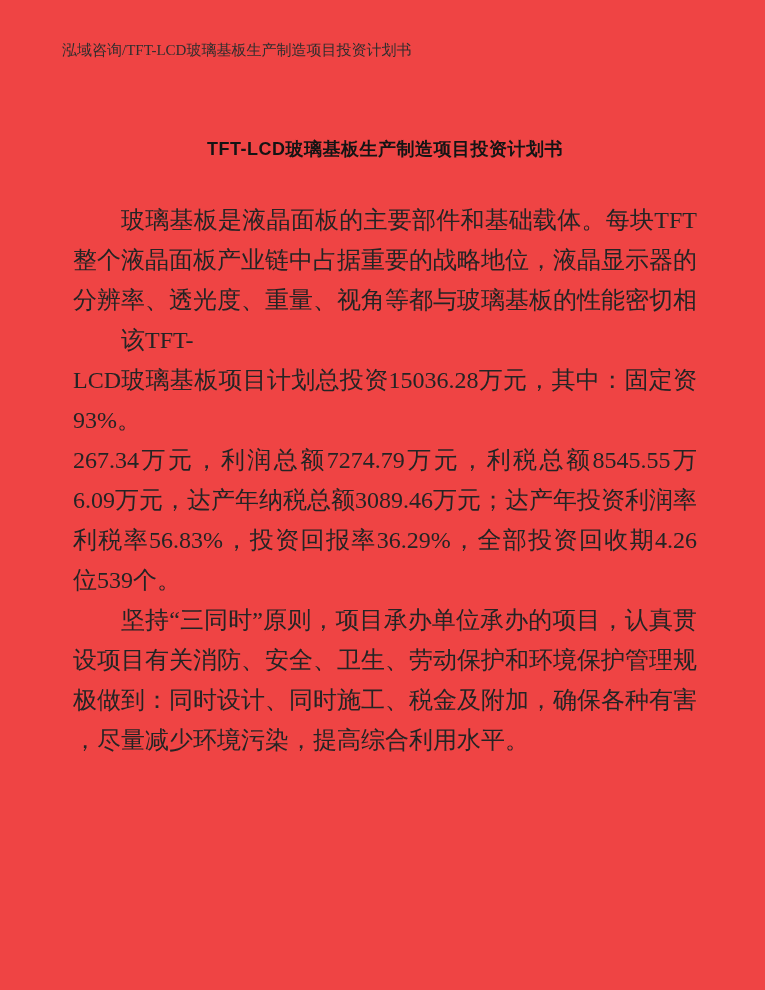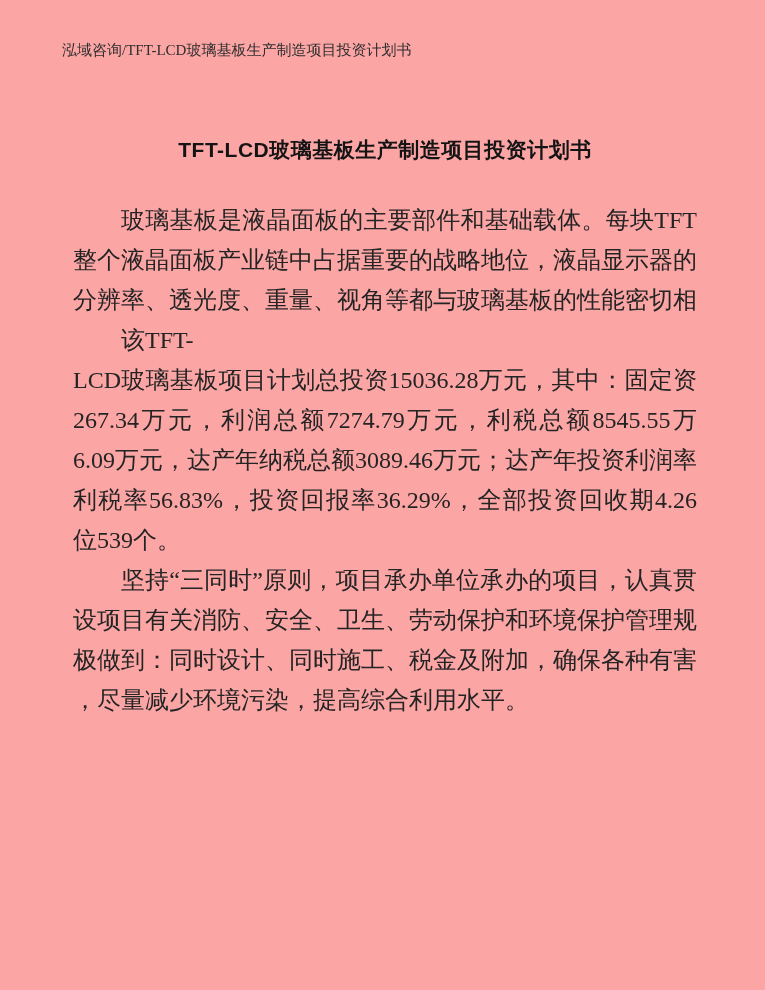--- a/index.html
+++ b/index.html
@@ -13,41 +13,41 @@
     height: 990px;
     overflow: hidden;
     font-family: "Liberation Serif", "DejaVu Serif", serif;
     color: #222222;
   }
   .page {
     position: absolute;
     left: 0; top: 0;
     width: 765px;
     height: 990px;
-    background: #fca5a5;
+    background: #ef4444;
   }
   .doc-header {
     position: absolute;
     left: 62px;
     top: 41px;
     font-size: 15px;
     line-height: 18px;
     color: #2e2e2e;
     white-space: nowrap;
   }
   .doc-title {
     position: absolute;
     left: 73px;
     top: 136px;
     width: 624px;
     margin: 0;
     text-align: center;
     font-family: "Liberation Sans", "DejaVu Sans", sans-serif;
     font-weight: bold;
-    font-size: 21px;
+    font-size: 18px;
     line-height: 27px;
     color: #141414;
     letter-spacing: 0.5px;
   }
   .doc-content {
     position: absolute;
     left: 73px;
     top: 200px;
     width: 624px;
     font-size: 24px;
@@ -78,20 +78,21 @@
 
   <div class="doc-content" id="doc-content">
       <div class="paragraph">
         <div class="line justify indent">玻璃基板是液晶面板的主要部件和基础载体。每块TFT面板至少需要两</div>
         <div class="line justify">整个液晶面板产业链中占据重要的战略地位，液晶显示器的很多性能比如</div>
         <div class="line">分辨率、透光度、重量、视角等都与玻璃基板的性能密切相关。</div>
       </div>
       <div class="paragraph">
         <div class="line indent">该TFT-</div>
         <div class="line justify">LCD玻璃基板项目计划总投资15036.28万元，其中：固定资产投资10536.54</div>
+        <div class="line">93%。</div>
       </div>
       <div class="paragraph">
         <div class="line justify">267.34万元，利润总额7274.79万元，利税总额8545.55万元，税后净利润545</div>
         <div class="line justify">6.09万元，达产年纳税总额3089.46万元；达产年投资利润率48.38%，投资</div>
         <div class="line justify">利税率56.83%，投资回报率36.29%，全部投资回收期4.26年，提供就业职</div>
         <div class="line">位539个。</div>
       </div>
       <div class="paragraph">
         <div class="line justify indent">坚持“三同时”原则，项目承办单位承办的项目，认真贯彻执行国家建</div>
         <div class="line justify">设项目有关消防、安全、卫生、劳动保护和环境保护管理规定、规范，积</div>

